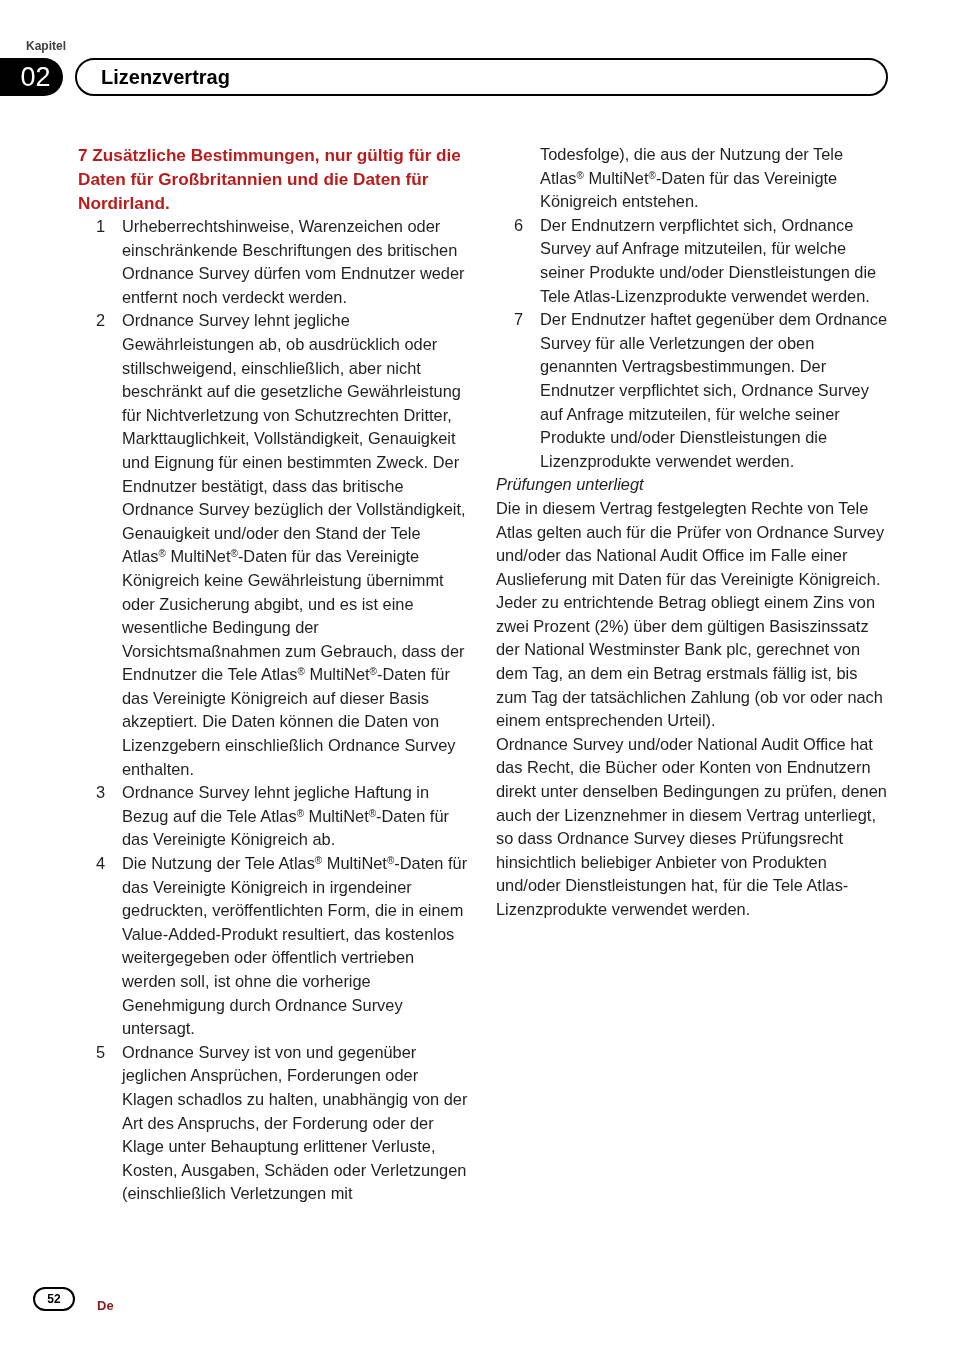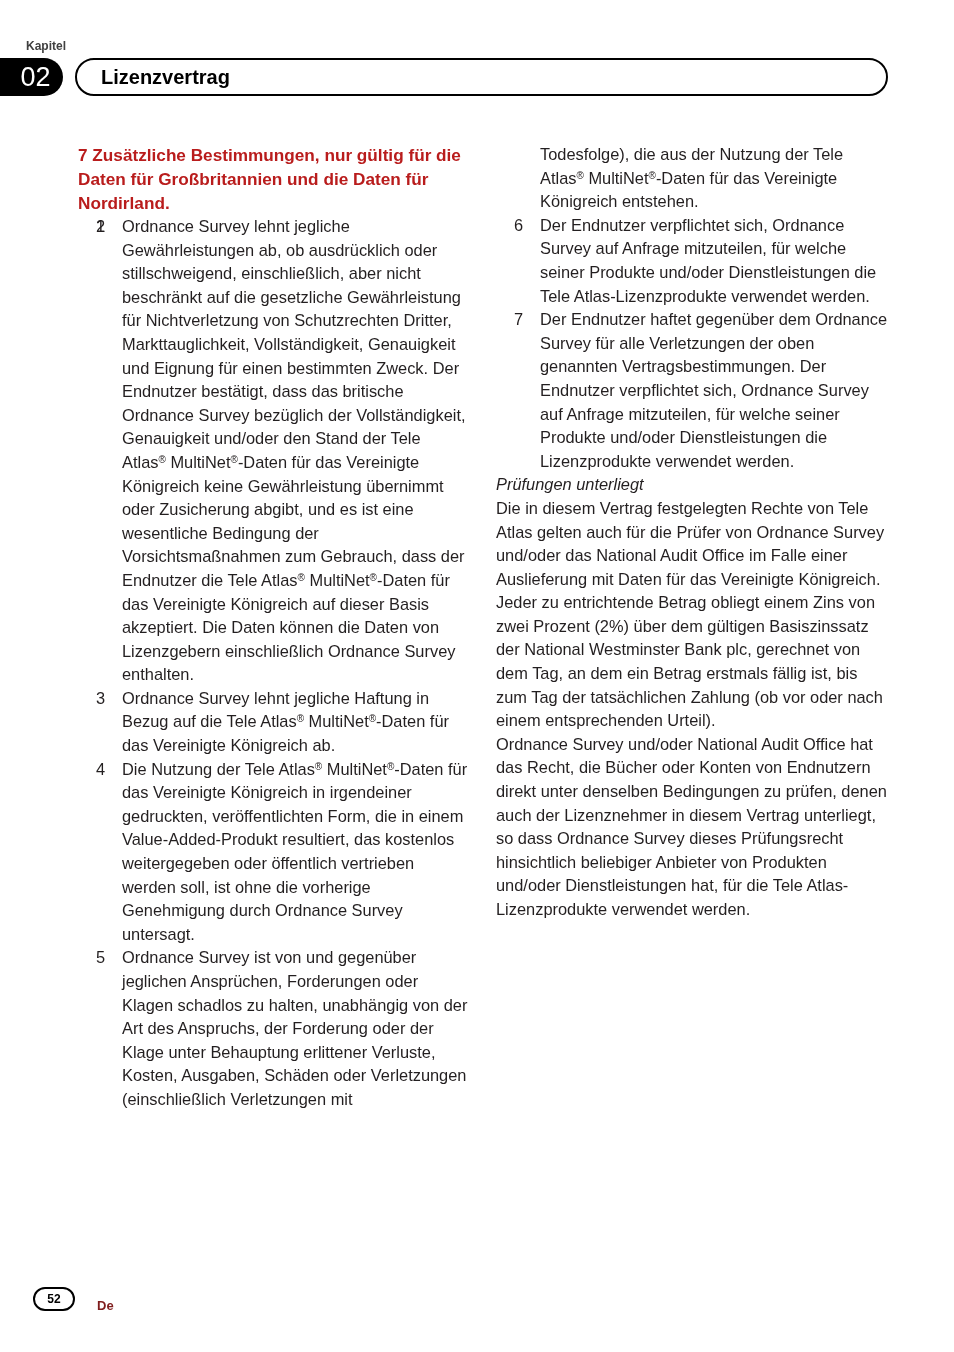--- a/index.html
+++ b/index.html
@@ -34,20 +34,21 @@
 <div class="kapitel">Kapitel</div>
 <div class="chapnum">02</div>
 <div class="titlebox">
   <span>Lizenzvertrag</span>
 </div>
 
 <div class="col col-left">
   <div class="heading">7    Zusätzliche Bestimmungen, nur gültig für die Daten für Großbritannien und die Daten für Nordirland.</div>
   <div class="item">
     <span class="num">1</span>
+    <span>Urheberrechtshinweise, Warenzeichen oder einschränkende Beschriftungen des britischen Ordnance Survey dürfen vom Endnutzer weder entfernt noch verdeckt werden.</span>
   </div>
   <div class="item">
     <span class="num">2</span>
     <span>Ordnance Survey lehnt jegliche Gewährleistungen ab, ob ausdrücklich oder stillschweigend, einschließlich, aber nicht beschränkt auf die gesetzliche Gewährleistung für Nichtverletzung von Schutzrechten Dritter, Markttauglichkeit, Vollständigkeit, Genauigkeit und Eignung für einen bestimmten Zweck. Der Endnutzer bestätigt, dass das britische Ordnance Survey bezüglich der Vollständigkeit, Genauigkeit und/oder den Stand der Tele Atlas<sup>®</sup> MultiNet<sup>®</sup>-Daten für das Vereinigte Königreich keine Gewährleistung übernimmt oder Zusicherung abgibt, und es ist eine wesentliche Bedingung der Vorsichtsmaßnahmen zum Gebrauch, dass der Endnutzer die Tele Atlas<sup>®</sup> MultiNet<sup>®</sup>-Daten für das Vereinigte Königreich auf dieser Basis akzeptiert. Die Daten können die Daten von Lizenzgebern einschließlich Ordnance Survey enthalten.</span>
   </div>
   <div class="item">
     <span class="num">3</span>
     <span>Ordnance Survey lehnt jegliche Haftung in Bezug auf die Tele Atlas<sup>®</sup> MultiNet<sup>®</sup>-Daten für das Vereinigte Königreich ab.</span>
   </div>
   <div class="item">
@@ -57,21 +58,21 @@
   <div class="item">
     <span class="num">5</span>
     <span>Ordnance Survey ist von und gegenüber jeglichen Ansprüchen, Forderungen oder Klagen schadlos zu halten, unabhängig von der Art des Anspruchs, der Forderung oder der Klage unter Behauptung erlittener Verluste, Kosten, Ausgaben, Schäden oder Verletzungen (einschließlich Verletzungen mit</span>
   </div>
 </div>
 
 <div class="col col-right">
   <div class="cont">Todesfolge), die aus der Nutzung der Tele Atlas<sup>®</sup> MultiNet<sup>®</sup>-Daten für das Vereinigte Königreich entstehen.</div>
   <div class="item">
     <span class="num">6</span>
-    <span>Der Endnutzer verpflichtet sich, Ordnance Survey auf Anfrage mitzuteilen, für welche seiner Produkte und/oder Dienstleistungen die Tele Atlas-Lizenzprodukte verwendet werden.</span>
+    <span>Der Endnutzern verpflichtet sich, Ordnance Survey auf Anfrage mitzuteilen, für welche seiner Produkte und/oder Dienstleistungen die Tele Atlas-Lizenzprodukte verwendet werden.</span>
   </div>
   <div class="item">
     <span class="num">7</span>
     <span>Der Endnutzer haftet gegenüber dem Ordnance Survey für alle Verletzungen der oben genannten Vertragsbestimmungen. Der Endnutzer verpflichtet sich, Ordnance Survey auf Anfrage mitzuteilen, für welche seiner Produkte und/oder Dienstleistungen die Lizenzprodukte verwendet werden.</span>
   </div>
   <div class="subhead">Prüfungen unterliegt</div>
   <div class="para">Die in diesem Vertrag festgelegten Rechte von Tele Atlas gelten auch für die Prüfer von Ordnance Survey und/oder das National Audit Office im Falle einer Auslieferung mit Daten für das Vereinigte Königreich. Jeder zu entrichtende Betrag obliegt einem Zins von zwei Prozent (2%) über dem gültigen Basiszinssatz der National Westminster Bank plc, gerechnet von dem Tag, an dem ein Betrag erstmals fällig ist, bis zum Tag der tatsächlichen Zahlung (ob vor oder nach einem entsprechenden Urteil).</div>
   <div class="para">Ordnance Survey und/oder National Audit Office hat das Recht, die Bücher oder Konten von Endnutzern direkt unter denselben Bedingungen zu prüfen, denen auch der Lizenznehmer in diesem Vertrag unterliegt, so dass Ordnance Survey dieses Prüfungsrecht hinsichtlich beliebiger Anbieter von Produkten und/oder Dienstleistungen hat, für die Tele Atlas-Lizenzprodukte verwendet werden.</div>
 </div>
 

